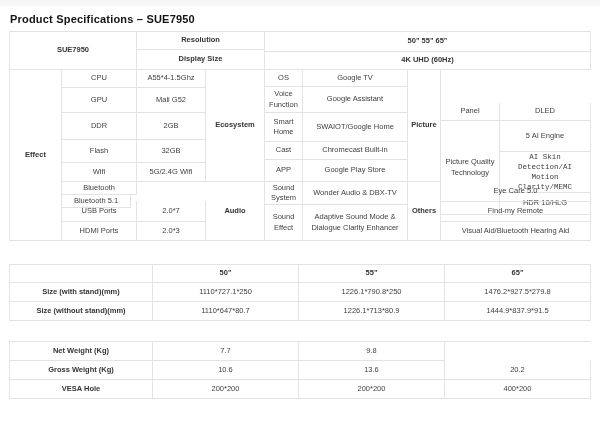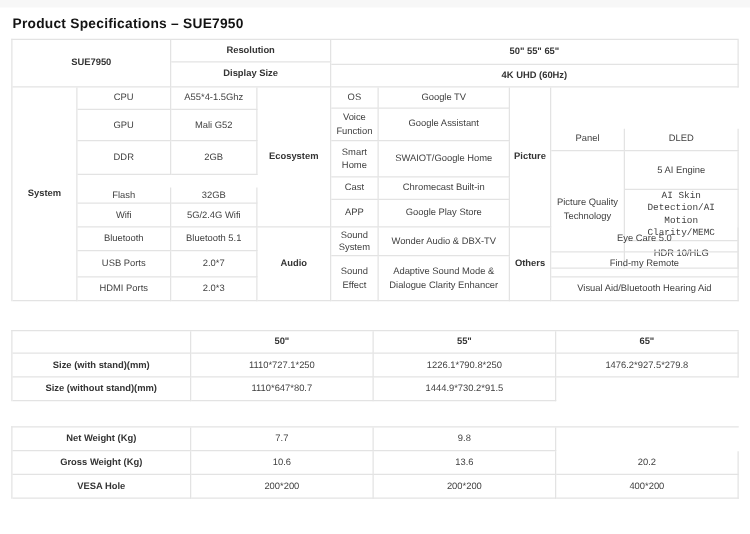--- a/index.html
+++ b/index.html
@@ -54,43 +54,43 @@
     </div>
     <div class="fc" style="width:326px;">
       <div class="c b" style="height:20px;">50" 55" 65"</div>
       <div class="c b" style="height:18px;">4K UHD (60Hz)</div>
     </div>
   </div>
 
   <div class="fx" style="height:171px;">
 
     <div class="fx" style="width:196px;">
-      <div class="c b" style="width:52px; height:171px;">System</div>
+      <div class="c b" style="width:52px; height:171px;">Effect</div>
       <div class="fc" style="width:144px;">
         <div class="fx" style="height:18px;">
           <div class="c" style="width:75px;text-align:center;">CPU</div>
           <div class="c" style="width:69px;">A55*4-1.5Ghz</div>
         </div>
         <div class="fx" style="height:25px;">
           <div class="c" style="width:75px;">GPU</div>
           <div class="c" style="width:69px;">Mali G52</div>
         </div>
         <div class="fx" style="height:27px;">
           <div class="c" style="width:75px;">DDR</div>
           <div class="c" style="width:69px;">2GB</div>
         </div>
-        <div class="fx" style="height:23px;align-items:flex-end;">
+        <div class="fx" style="height:23px;">
           <div class="c" style="width:75px;">Flash</div>
           <div class="c" style="width:69px;">32GB</div>
         </div>
         <div class="fx" style="height:19px;">
           <div class="c" style="width:75px;">Wifi</div>
           <div class="c" style="width:69px;">5G/2.4G Wifi</div>
         </div>
-        <div class="fx" style="height:19px;">
+        <div class="fx" style="height:19px;flex-direction:column;">
           <div class="c" style="width:75px;">Bluetooth</div>
           <div class="c" style="width:69px;">Bluetooth 5.1</div>
         </div>
         <div class="fx" style="height:21px;">
           <div class="c" style="width:75px;">USB Ports</div>
           <div class="c" style="width:69px;">2.0*7</div>
         </div>
         <div class="fx" style="height:19px;">
           <div class="c" style="width:75px;">HDMI Ports</div>
           <div class="c" style="width:69px;text-align:right;">2.0*3</div>
@@ -175,21 +175,22 @@
   </div>
   <div class="fx" style="height:19px;">
     <div class="c b" style="width:143px;">Size (with stand)(mm)</div>
     <div class="c" style="width:146px;">1110*727.1*250</div>
     <div class="c" style="width:146px;">1226.1*790.8*250</div>
     <div class="c" style="width:146px;">1476.2*927.5*279.8</div>
   </div>
   <div class="fx" style="height:19px;">
     <div class="c b" style="width:143px;">Size (without stand)(mm)</div>
     <div class="c" style="width:146px;">1110*647*80.7</div>
-    <div class="c" style="width:146px;">1444.9*730.2*91.5</div>
+    <div class="c" style="width:146px;">1226.1*713*80.9</div>
+    <div class="c" style="width:146px;">1444.9*837.9*91.5</div>
   </div>
 </div>
 
 <div class="tbl" style="left:9px; top:341px; width:582px; height:58px;">
   <div class="fx" style="height:19px;">
     <div class="c b" style="width:143px;">Net Weight (Kg)</div>
     <div class="c" style="width:146px;">7.7</div>
     <div class="c" style="width:146px;text-align:center;">9.8</div>
   </div>
   <div class="fx" style="height:19px;">

